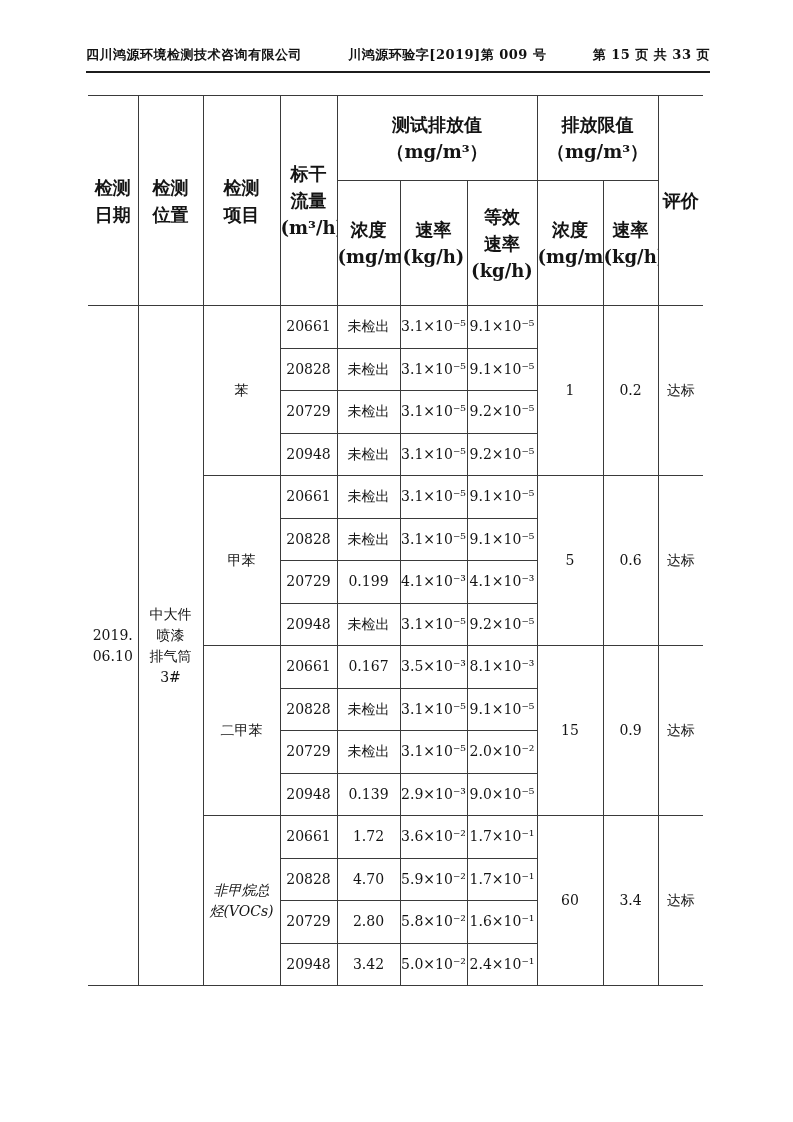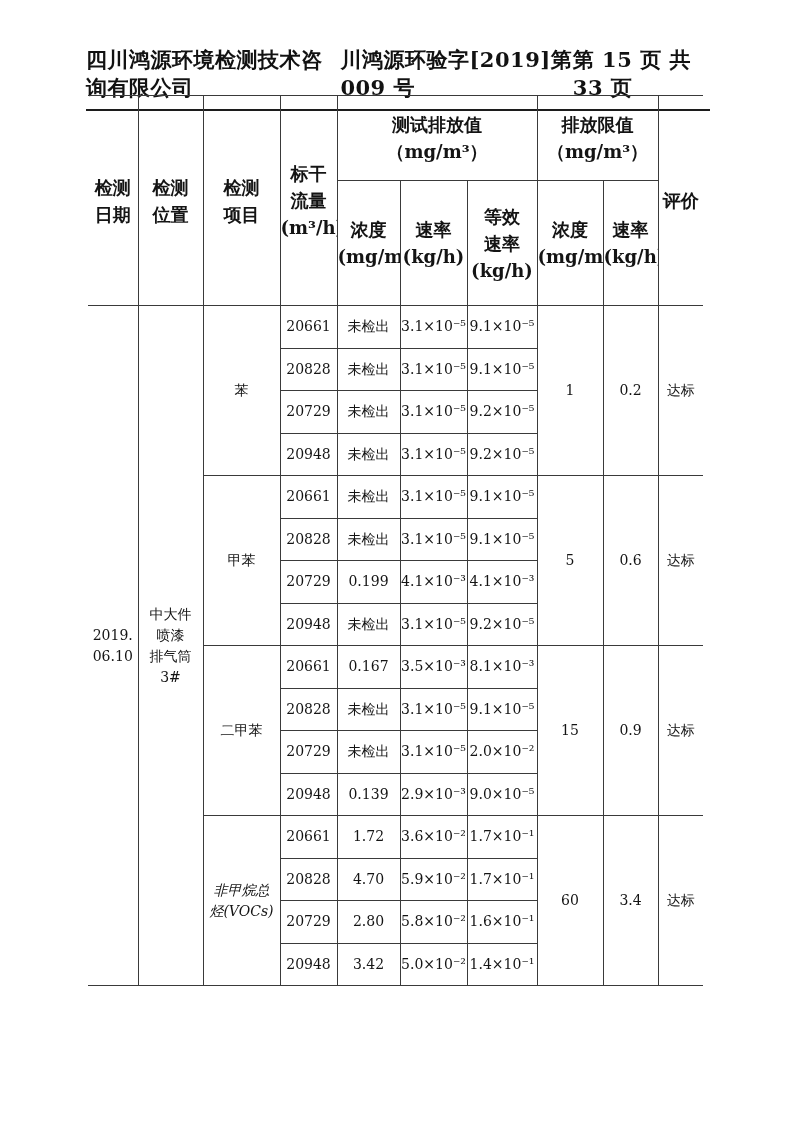--- a/index.html
+++ b/index.html
@@ -4,21 +4,21 @@
 <style>
   html,body { margin:0; padding:0; background:#ffffff; }
   .page {
     position:relative; width:793px; height:1122px; background:#ffffff;
     font-family:"DejaVu Serif","Liberation Serif",serif; color:#121212;
     overflow:hidden;
   }
   .page-header {
     position:absolute; left:86px; top:46px; width:624px;
     display:flex; justify-content:space-between; align-items:baseline;
-    font-weight:bold; font-size:21px; letter-spacing:0.5px;
+    font-weight:bold; font-size:13px; letter-spacing:0.5px;
     border-bottom:2px solid #1c1c1c; padding-bottom:7px;
   }
   table.report {
     position:absolute; left:88px; top:95px; width:615px;
     border-collapse:collapse; table-layout:fixed;
     font-size:14px; color:#141414;
   }
   table.report td {
     border:1px solid #3a3a3a; padding:0;
     text-align:center; vertical-align:middle;
@@ -207,17 +207,17 @@
       <tr class="dr">
         <td>20729</td>
         <td>2.80</td>
         <td>5.8×10⁻²</td>
         <td>1.6×10⁻¹</td>
       </tr>
       <tr class="dr">
         <td>20948</td>
         <td>3.42</td>
         <td>5.0×10⁻²</td>
-        <td>1.4×10⁻¹</td>
+        <td>2.4×10⁻¹</td>
       </tr>
     </tbody>
   </table>
 </div>
 
 </body></html>

